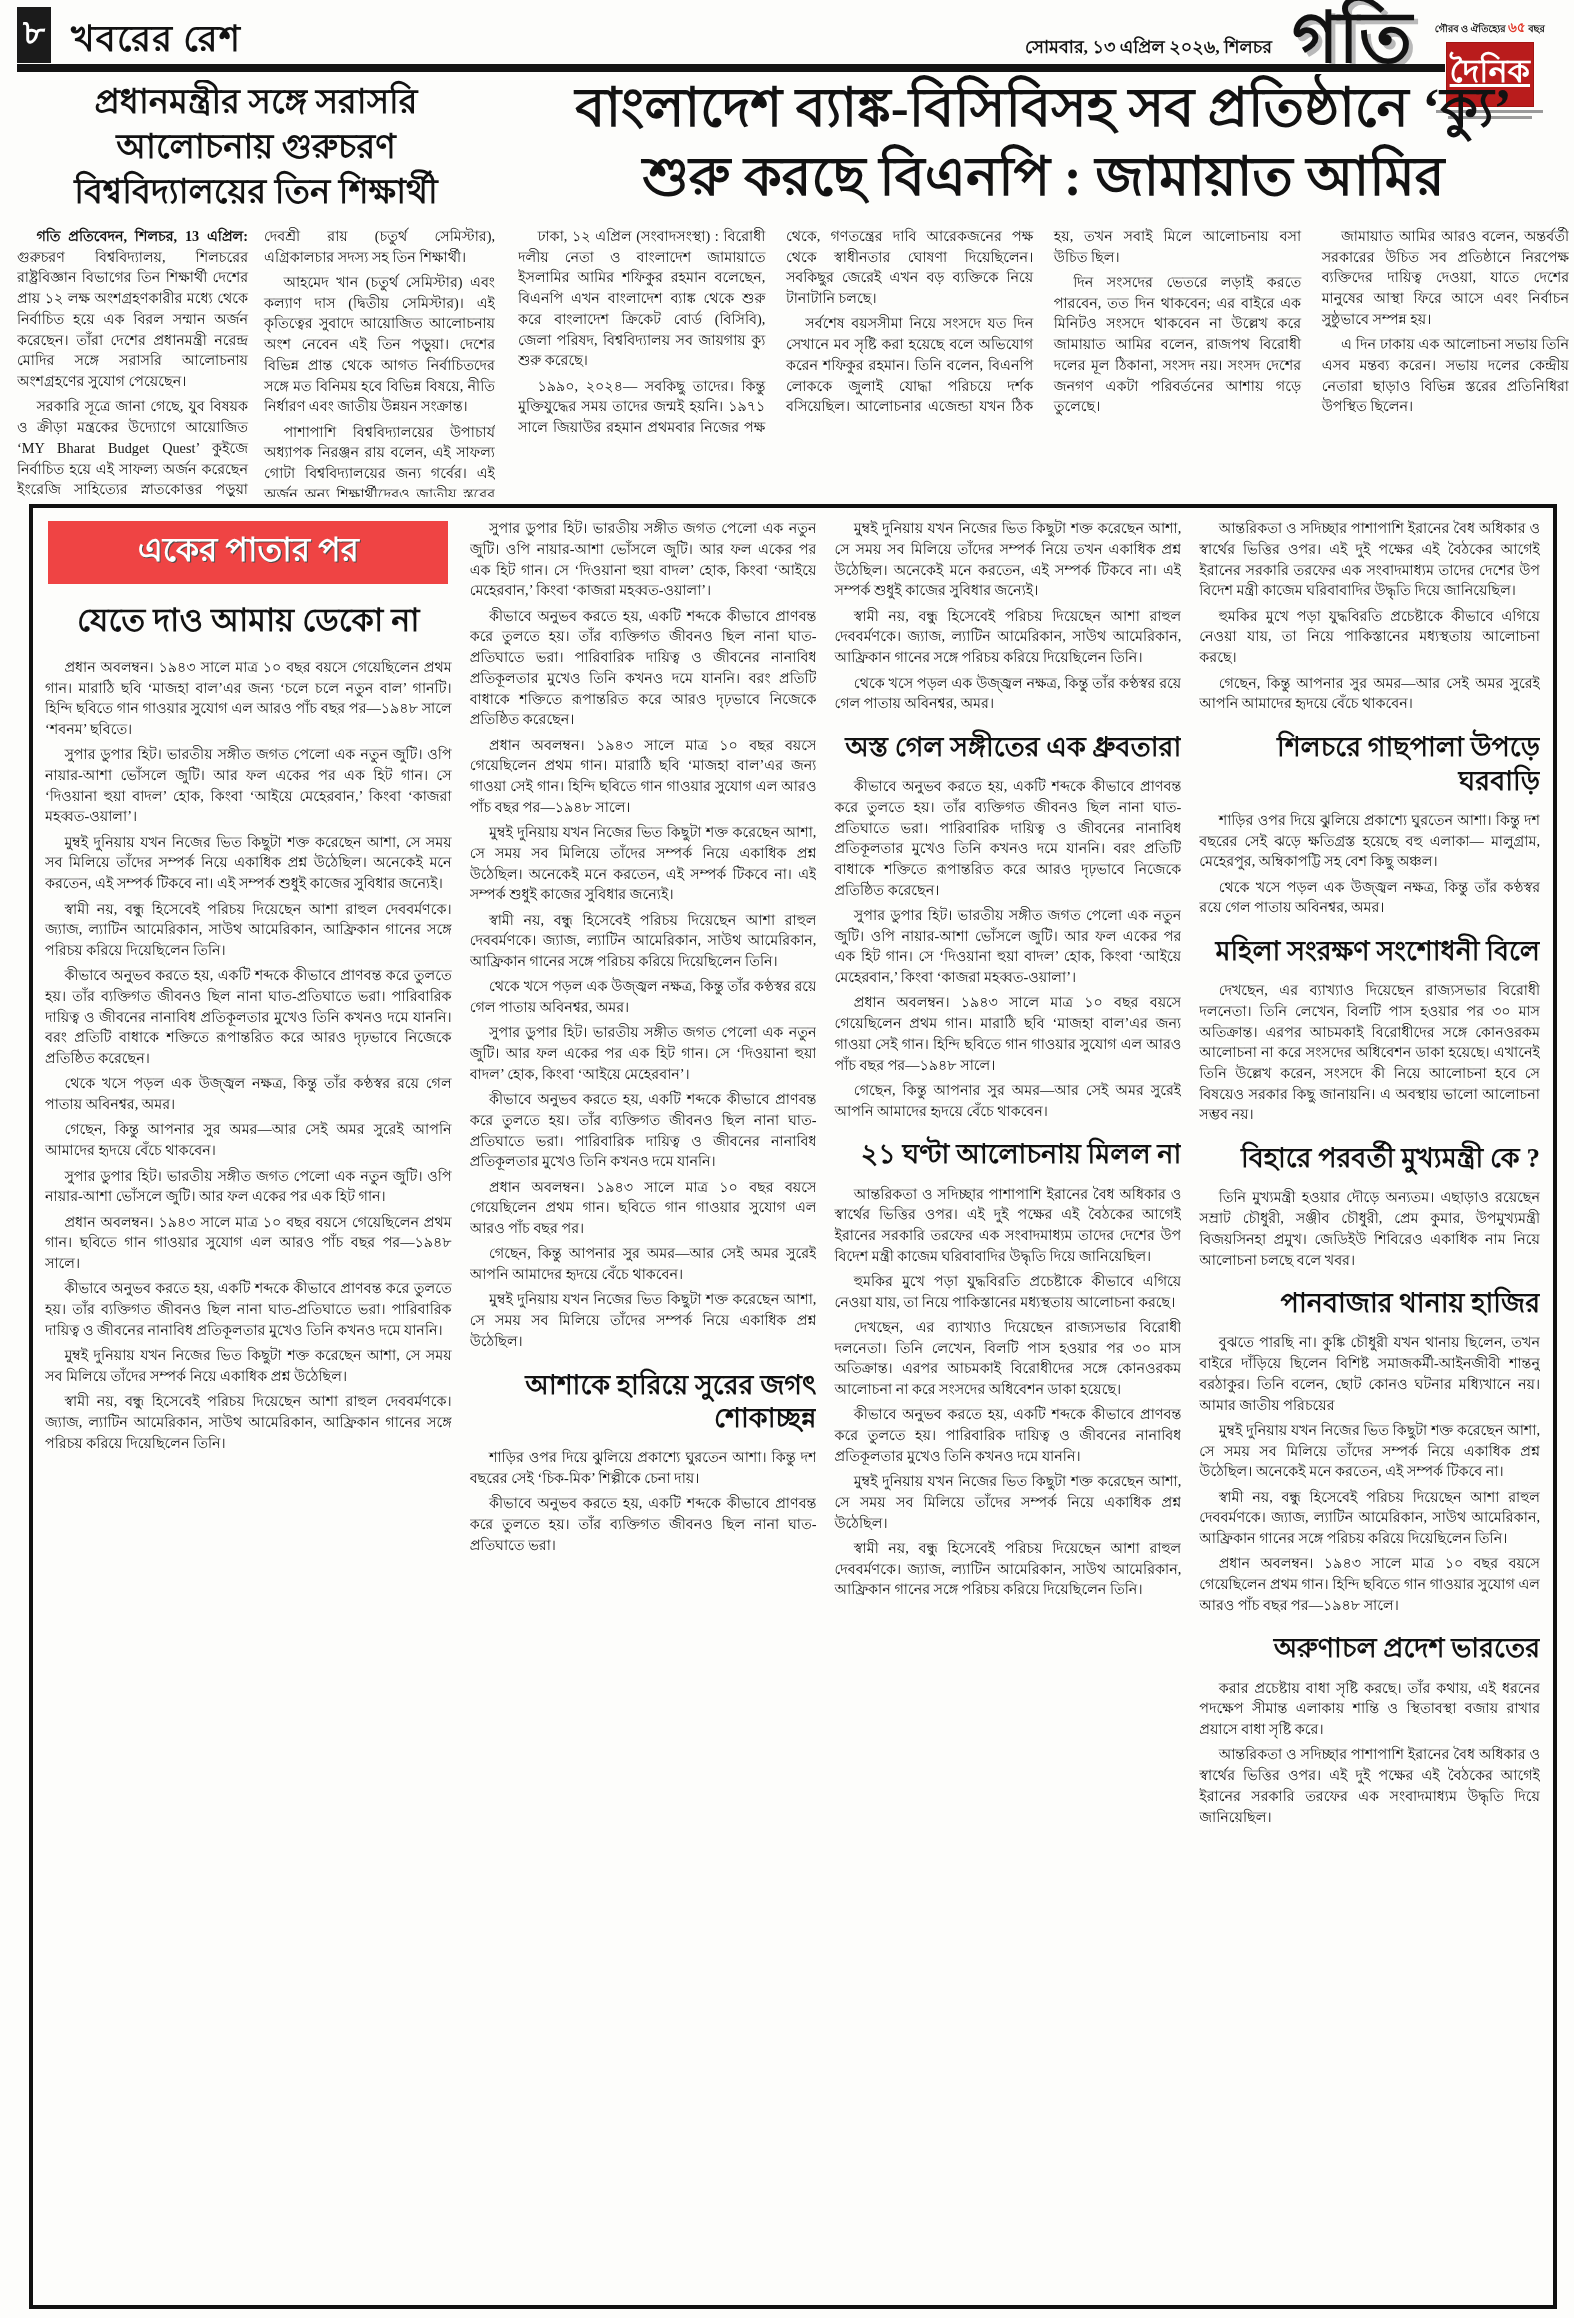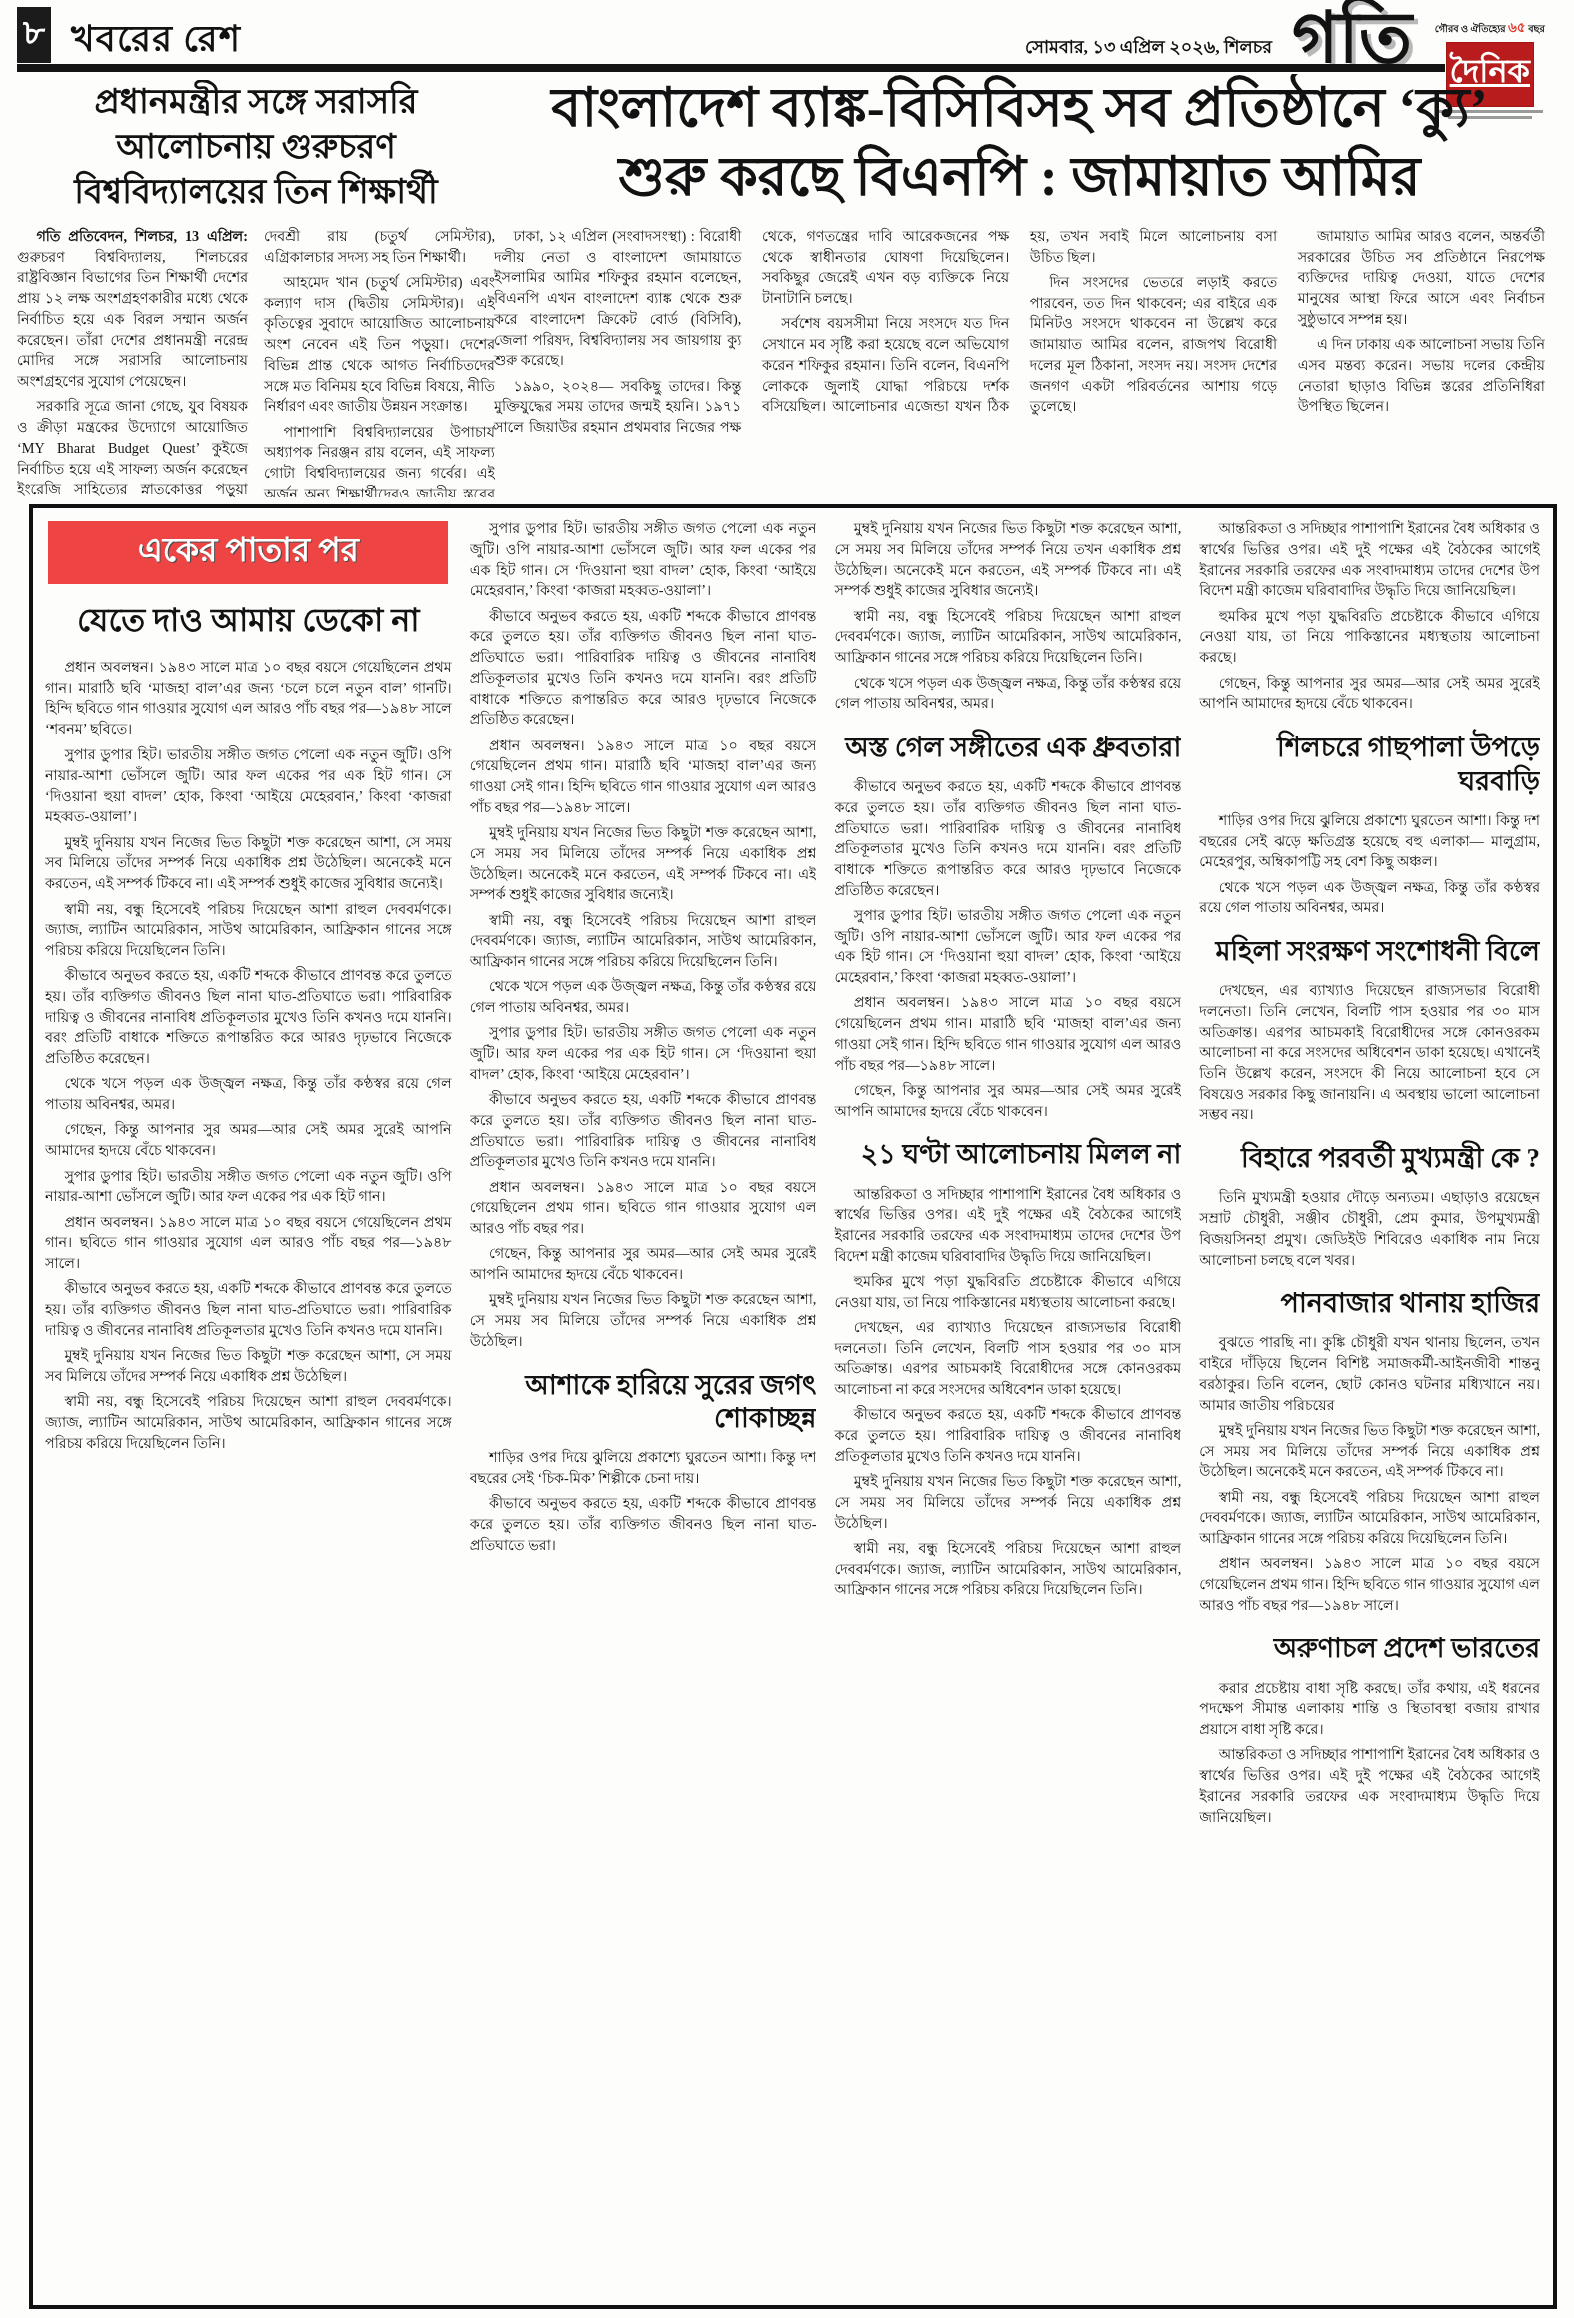--- a/index.html
+++ b/index.html
@@ -21,21 +21,21 @@
   .fineline{height:2.9px;background:#9a9a9a;margin:2.9px 8px;}
   .fineline.short{margin:2.9px 19.4px;}
   .top-rule{position:absolute;top:64px;left:17px;width:1428px;height:8px;background:#141414;}
   
   .left-art{position:absolute;top:80px;left:17px;width:478px;height:417px;overflow:hidden;}
   .left-headline{font-size:34px;line-height:1.32;font-weight:bold;text-align:center;}
   .body-cols{font-size:14.3px;line-height:1.45;text-align:justify;}
   .body-cols p{margin:0 0 4.6px;text-indent:19.4px;}
   .left-art .body-cols{column-count:2;column-gap:16px;margin-top:11.4px;}
   .byline{font-weight:bold;}
-  .main-art{position:absolute;top:74px;left:494px;width:1051px;height:423px;overflow:hidden;}
+  .main-art{position:absolute;top:74px;left:518px;width:1051px;height:423px;overflow:hidden;}
   .main-headline{font-size:54px;line-height:1.28;font-weight:bold;text-align:center;}
   .main-art .body-cols{column-count:4;column-gap:20.5px;margin-top:13.7px;}
   
   .box{position:absolute;top:504px;left:28.5px;width:1528px;height:1805px;border:4px solid #111;
        box-sizing:border-box;padding:10.3px 12.5px;overflow:hidden;}
   .box-inner{display:flex;gap:18px;height:100%;}
   .bcol{overflow:hidden;height:100%;font-size:14.3px;line-height:1.45;text-align:justify;}
   .bcol p{margin:0 0 4.6px;text-indent:19.4px;}
   .col-a{flex:0 0 27.2%;}
   .col-b{flex:0 0 23.2%;}

